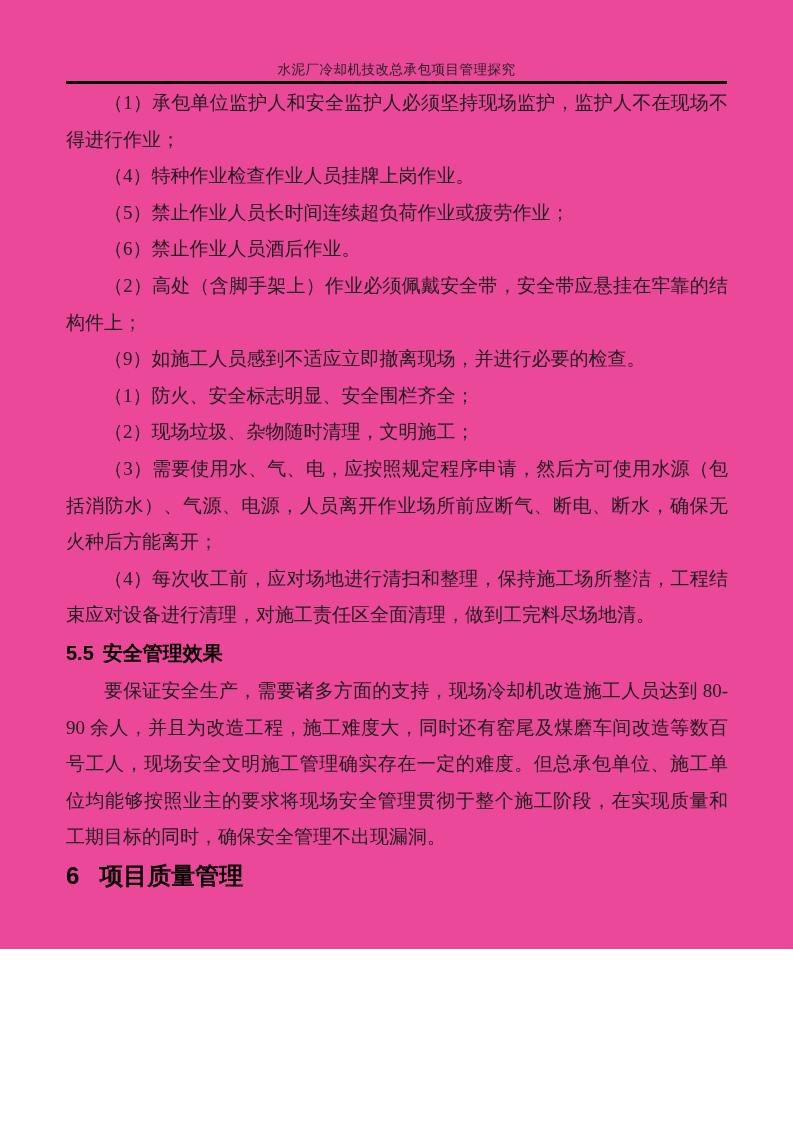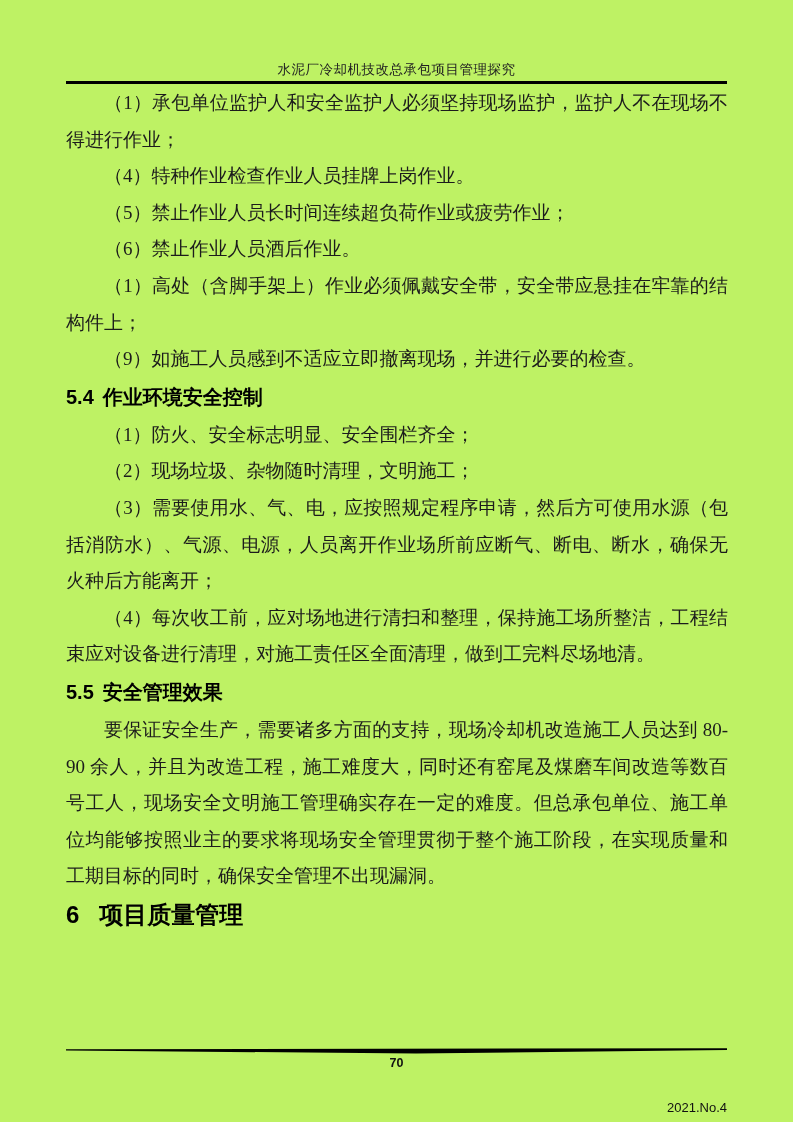--- a/index.html
+++ b/index.html
@@ -3,22 +3,22 @@
 <meta charset="utf-8">
 <style>
   html, body {
     margin: 0;
     padding: 0;
     background: #ffffff;
   }
   .page {
     position: relative;
     width: 793px;
-    height: 1122px;
-    background: #bef264;
+    height: 949px;
+    background: #ec4899;
     overflow: hidden;
     font-family: "Liberation Serif", "DejaVu Serif", serif;
     color: #1c1c1c;
   }
 
   
   .header-title {
     position: absolute;
     top: 61px;
     left: 66px;
@@ -111,24 +111,23 @@
 
   <div class="header-title">水泥厂冷却机技改总承包项目管理探究</div>
   <div class="header-rule"></div>
 
   <div class="body-text">
 
     <p>（1）承包单位监护人和安全监护人必须坚持现场监护，监护人不在现场不得进行作业；</p>
     <p>（4）特种作业检查作业人员挂牌上岗作业。</p>
     <p>（5）禁止作业人员长时间连续超负荷作业或疲劳作业；</p>
     <p>（6）禁止作业人员酒后作业。</p>
-    <p>（1）高处（含脚手架上）作业必须佩戴安全带，安全带应悬挂在牢靠的结构件上；</p>
+    <p>（2）高处（含脚手架上）作业必须佩戴安全带，安全带应悬挂在牢靠的结构件上；</p>
     <p>（9）如施工人员感到不适应立即撤离现场，并进行必要的检查。</p>
 
-    <h2 class="section-heading"><span class="num">5.4</span><span>作业环境安全控制</span></h2>
 
     <p>（1）防火、安全标志明显、安全围栏齐全；</p>
     <p>（2）现场垃圾、杂物随时清理，文明施工；</p>
     <p>（3）需要使用水、气、电，应按照规定程序申请，然后方可使用水源（包括消防水）、气源、电源，人员离开作业场所前应断气、断电、断水，确保无火种后方能离开；</p>
     <p>（4）每次收工前，应对场地进行清扫和整理，保持施工场所整洁，工程结束应对设备进行清理，对施工责任区全面清理，做到工完料尽场地清。</p>
 
     <h2 class="section-heading"><span class="num">5.5</span><span>安全管理效果</span></h2>
 
     <p>要保证安全生产，需要诸多方面的支持，现场冷却机改造施工人员达到 80-90 余人，并且为改造工程，施工难度大，同时还有窑尾及煤磨车间改造等数百号工人，现场安全文明施工管理确实存在一定的难度。但总承包单位、施工单位均能够按照业主的要求将现场安全管理贯彻于整个施工阶段，在实现质量和工期目标的同时，确保安全管理不出现漏洞。</p>
 

